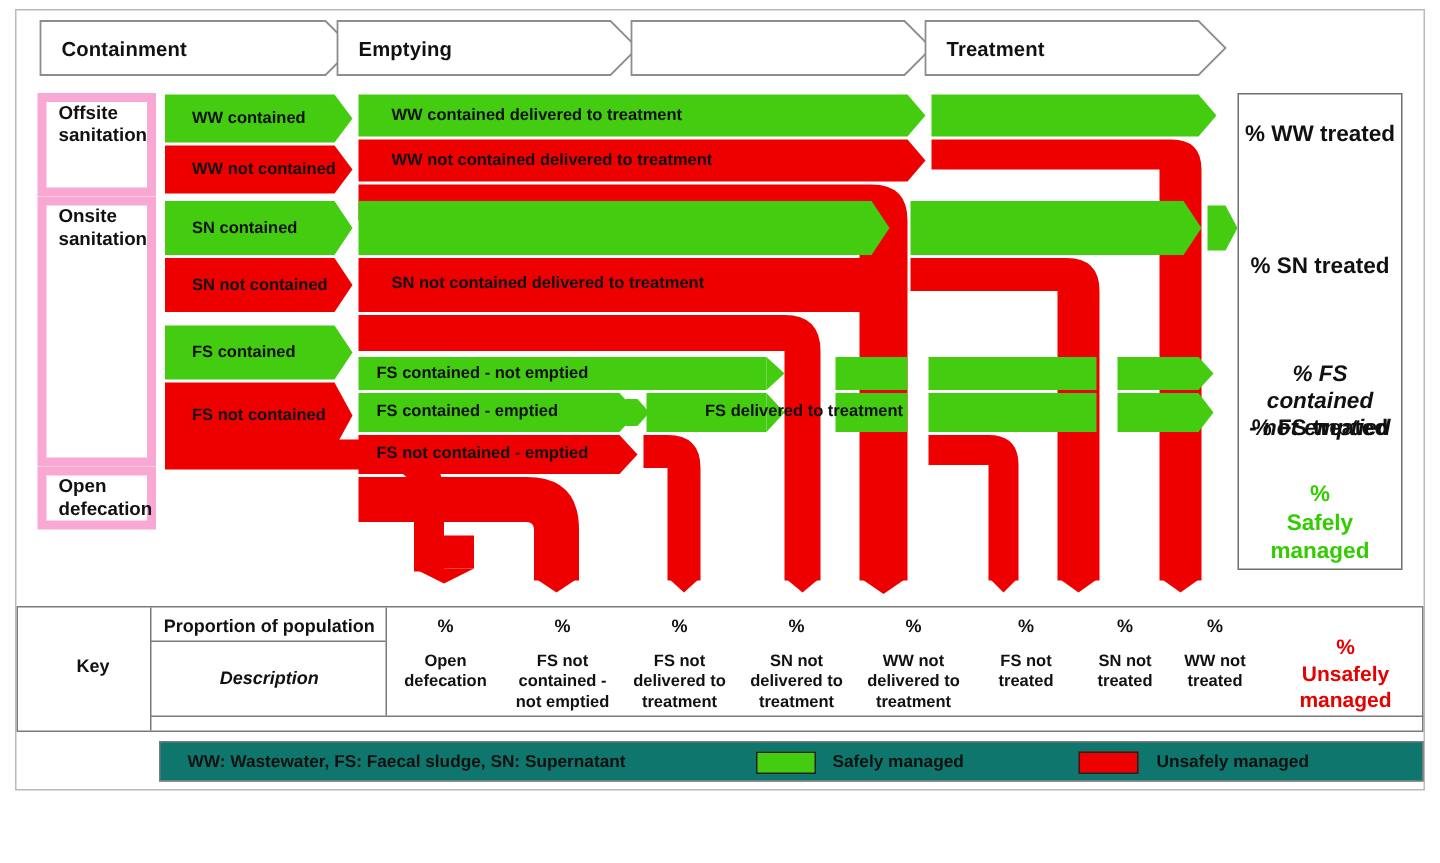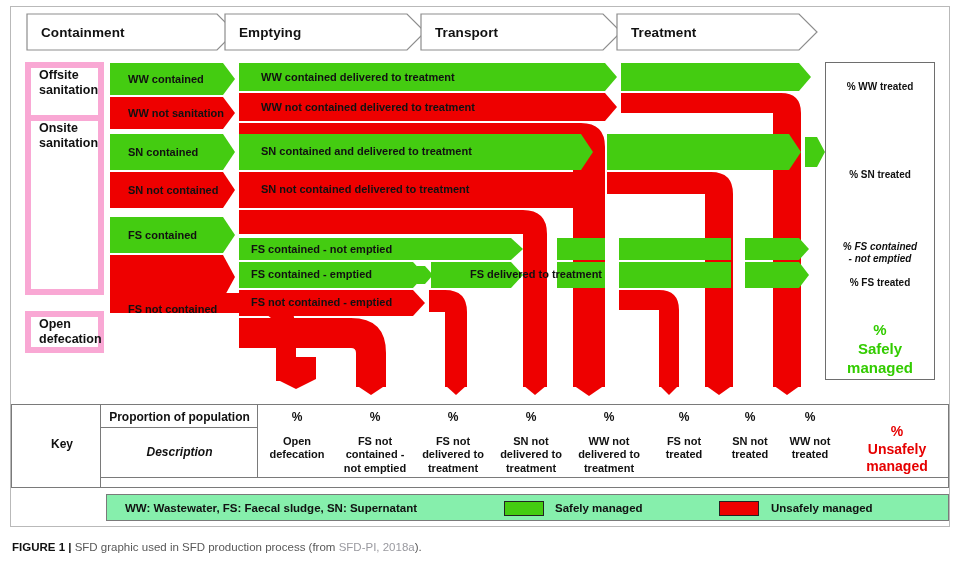--- a/index.html
+++ b/index.html
@@ -18,40 +18,40 @@
   
   .body-panel{position:absolute;left:11px;top:57px;width:938px;height:343px;}
 
   
   .catbox{position:absolute;background:#fff;border:6px solid #f9a8d4;box-sizing:border-box;
           display:flex;align-items:flex-start;}
   .catbox b{font-size:12.5px;font-weight:bold;color:#111;padding-left:8px;line-height:1.18;}
 
   
   .outbox{position:absolute;background:#fff;border:1px solid #6e6e6e;box-sizing:border-box;}
-  .outlbl{position:absolute;width:100%;text-align:center;font-size:10px;font-weight:bold;color:#111;line-height:1.2;}
+  .outlbl{position:absolute;width:100%;text-align:center;font-size:15px;font-weight:bold;color:#111;line-height:1.2;}
   .outlbl.green{color:#33cc00;font-size:15px;line-height:1.25;}
 
   
   .flowtxt{position:absolute;font-size:11px;font-weight:bold;color:#111;white-space:nowrap;
            pointer-events:none;line-height:1;}
 
   
   .keypanel{position:absolute;left:11px;top:404px;width:938px;height:84px;border:1px solid #7a7a7a;
             background:#fff;box-sizing:border-box;}
   .kv-line{position:absolute;background:#7a7a7a;}
   .key-word{position:absolute;font-size:12px;font-weight:bold;color:#111;text-align:center;}
   .key-col{position:absolute;text-align:center;}
   .key-pct{font-size:12px;font-weight:bold;color:#111;}
   .key-desc{font-size:11px;font-weight:bold;color:#111;line-height:1.22;margin-top:11px;}
   .key-unsafe{position:absolute;text-align:center;color:#e60000;font-weight:bold;font-size:14px;line-height:1.25;}
 
   
   .legend{position:absolute;left:106px;top:494px;width:843px;height:27px;border:1px solid #7a7a7a;
-          background:#86efac;box-sizing:border-box;}
+          background:#0f766e;box-sizing:border-box;}
   .leg-txt{position:absolute;font-size:11.5px;font-weight:bold;color:#111;top:7px;white-space:nowrap;}
   .leg-sw{position:absolute;top:6px;width:40px;height:15px;border:1px solid #222;box-sizing:border-box;}
 
   
   .caption{position:absolute;left:12px;top:541px;font-size:11.5px;color:#585858;}
   .caption b{color:#111;font-weight:bold;}
   .caption .lite{color:#9a9aa0;}
 </style>
 </head>
 <body>
@@ -68,34 +68,31 @@
         <path d="M410,7 L592,7 L610,25 L592,43 L410,43 Z"></path>
         <path d="M606,7 L788,7 L806,25 L788,43 L606,43 Z"></path>
       </g>
     </svg>
     <div class="chev" style="left:16px;width:208px;border:none;background:none;">
       <span>Containment</span>
     </div>
     <div class="chev" style="left:214px;width:200px;border:none;background:none;">
       <span>Emptying</span>
     </div>
-    <div class="chev" style="left:410px;width:200px;border:none;background:none;">
-      <span>Transport</span>
-    </div>
     <div class="chev" style="left:606px;width:200px;border:none;background:none;">
       <span>Treatment</span>
     </div>
   </div>
 
   <div class="body-panel">
 
     <div class="catbox" style="left:14px;top:5px;width:79px;height:69px;">
       <b>Offsite<br>sanitation</b>
     </div>
-    <div class="catbox" style="left:14px;top:58px;width:79px;height:180px;">
+    <div class="catbox" style="left:14px;top:74px;width:79px;height:180px;">
       <b>Onsite<br>sanitation</b>
     </div>
     <div class="catbox" style="left:14px;top:254px;width:79px;height:42px;">
       <b>Open<br>defecation</b>
     </div>
 
     <svg width="938" height="343" style="position:absolute;left:0;top:0;">
       <defs>
         <g id="defs-empty"></g>
       </defs>
@@ -181,29 +178,28 @@
         <path d="M648,328 L668,328 L658,338 Z" fill="#ee0000"></path>
       </g>
 
       <g>
         <path d="M500,181 L512,192 L500,203 Z" fill="#44cc11"></path>
         <path d="M500,205 L512,218 L500,231 Z" fill="#44cc11"></path>
       </g>
     </svg>
 
     <div class="flowtxt" style="left:117px;top:17px;">WW contained</div>
-    <div class="flowtxt" style="left:117px;top:51px;">WW not sanitation</div>
+    <div class="flowtxt" style="left:117px;top:51px;">WW not contained</div>
     <div class="flowtxt" style="left:117px;top:90px;">SN contained</div>
     <div class="flowtxt" style="left:117px;top:128px;">SN not contained</div>
     <div class="flowtxt" style="left:117px;top:173px;">FS contained</div>
-    <div class="flowtxt" style="left:117px;top:215px;margin-top:32px;">FS not contained</div>
+    <div class="flowtxt" style="left:117px;top:215px;">FS not contained</div>
 
     <div class="flowtxt" style="left:250px;top:15px;">WW contained delivered to treatment</div>
     <div class="flowtxt" style="left:250px;top:45px;">WW not contained delivered to treatment</div>
-    <div class="flowtxt" style="left:250px;top:89px;">SN contained and delivered to treatment</div>
     <div class="flowtxt" style="left:250px;top:127px;">SN not contained delivered to treatment</div>
     <div class="flowtxt" style="left:240px;top:187px;">FS contained - not emptied</div>
     <div class="flowtxt" style="left:240px;top:212px;">FS contained - emptied</div>
     <div class="flowtxt" style="left:240px;top:240px;text-align:center;">FS not contained - emptied</div>
     <div class="flowtxt" style="left:424px;top:212px;margin-left:35px;">FS delivered to treatment</div>
 
     <div class="outbox" style="left:814px;top:5px;width:110px;height:318px;">
       <div class="outlbl" style="top:18px;">% WW treated</div>
       <div class="outlbl" style="top:106px;">% SN treated</div>
       <div class="outlbl" style="top:178px;font-style:italic;">% FS contained<br>- not emptied</div>
@@ -260,17 +256,14 @@
   </div>
 
   <div class="legend">
     <div class="leg-txt" style="left:18px;">WW: Wastewater, FS: Faecal sludge, SN: Supernatant</div>
     <div class="leg-sw" style="left:397px;background:#44cc11;"></div>
     <div class="leg-txt" style="left:448px;">Safely managed</div>
     <div class="leg-sw" style="left:612px;background:#ee0000;"></div>
     <div class="leg-txt" style="left:664px;">Unsafely managed</div>
   </div>
 
-  <div class="caption">
-    <b>FIGURE 1 |</b><span> SFD graphic used in SFD production process (from </span><span class="lite">SFD-PI, 2018a</span><span>).</span>
-  </div>
 
 </div>
 
 </body></html>

